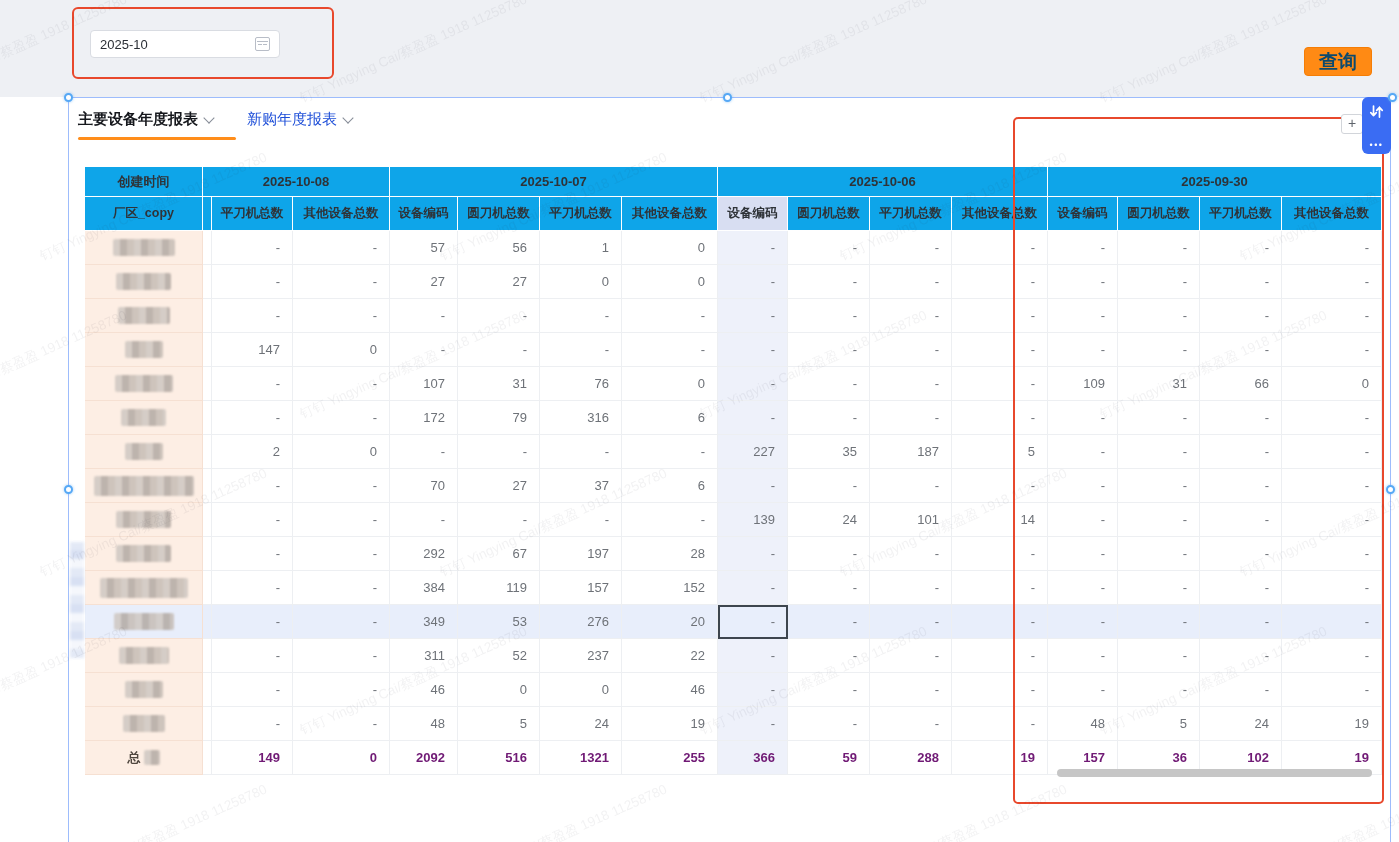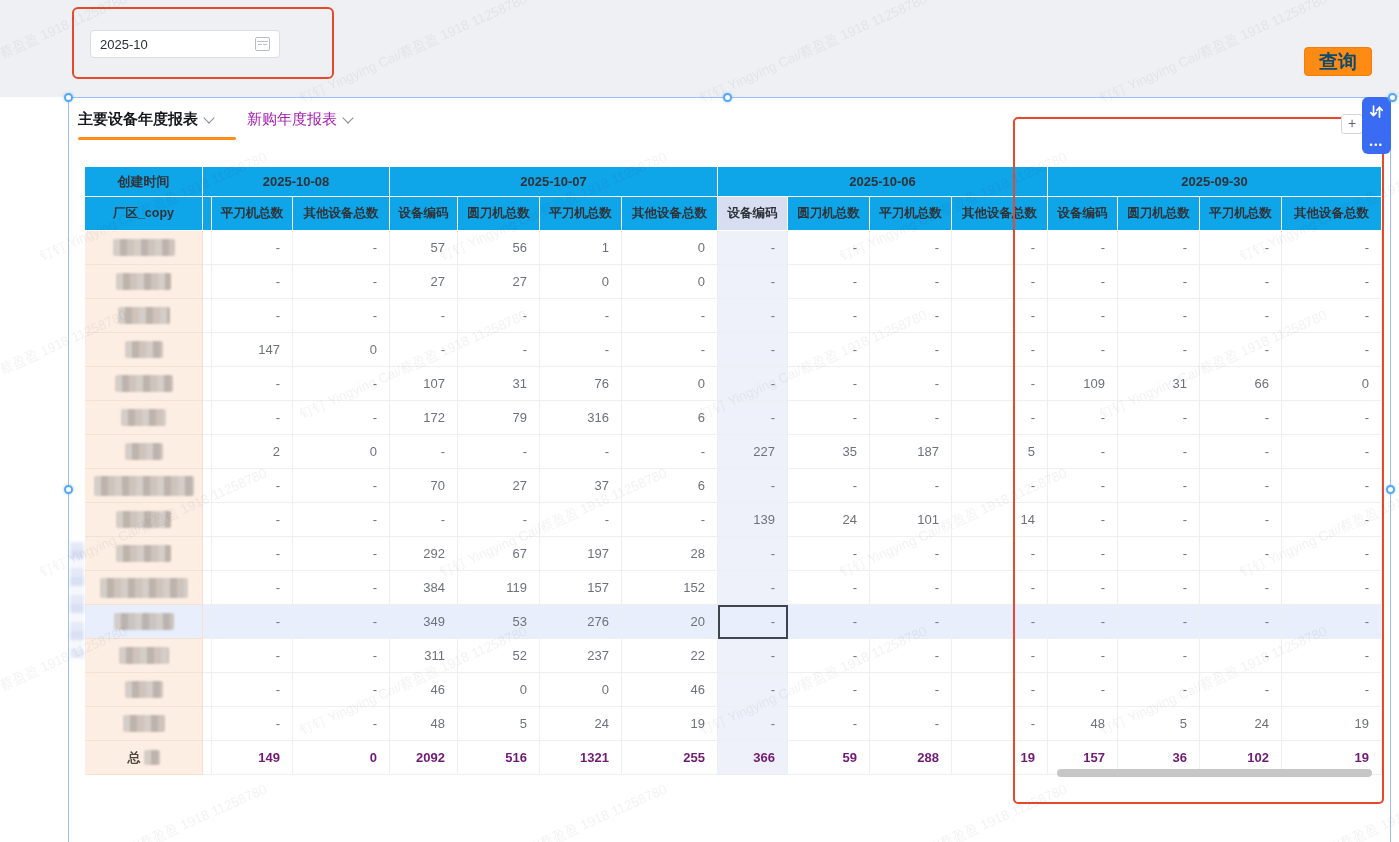--- a/index.html
+++ b/index.html
@@ -35,21 +35,21 @@
     border-top:1px solid #9dbcfc;border-left:1px solid #9dbcfc;border-right:1px solid #9dbcfc;
     box-sizing:border-box;
   }
   .handle{
     position:absolute;width:9px;height:9px;border-radius:50%;
     background:#fff;border:2px solid #56a8f5;box-shadow:0 0 3px rgba(86,168,245,.6);
     z-index:60;box-sizing:border-box;
   }
   
   .tabs{position:absolute;left:78px;top:110px;display:flex;gap:34px;align-items:center;z-index:5;}
-  .tab{font-size:15px;color:#a21caf;display:flex;align-items:center;cursor:pointer;}
+  .tab{font-size:15px;color:#1d4ed8;display:flex;align-items:center;cursor:pointer;}
   .tab.active{font-weight:bold;color:#16181d;}
   .chev{display:inline-block;width:7px;height:7px;border-right:1.6px solid #868c97;border-bottom:1.6px solid #868c97;transform:rotate(45deg);margin-left:7px;margin-bottom:3px;}
   .tab-underline{position:absolute;left:78px;top:137px;width:158px;height:3px;background:#ff8d1a;border-radius:2px;z-index:5;}
   
   .plus-btn{
     position:absolute;left:1341px;top:114px;width:22px;height:20px;box-sizing:border-box;
     background:#fff;border:1px solid #d2d5da;border-radius:3px;color:#5e636b;
     font-size:14px;line-height:17px;text-align:center;cursor:pointer;z-index:45;
   }
   .blue-badge{

